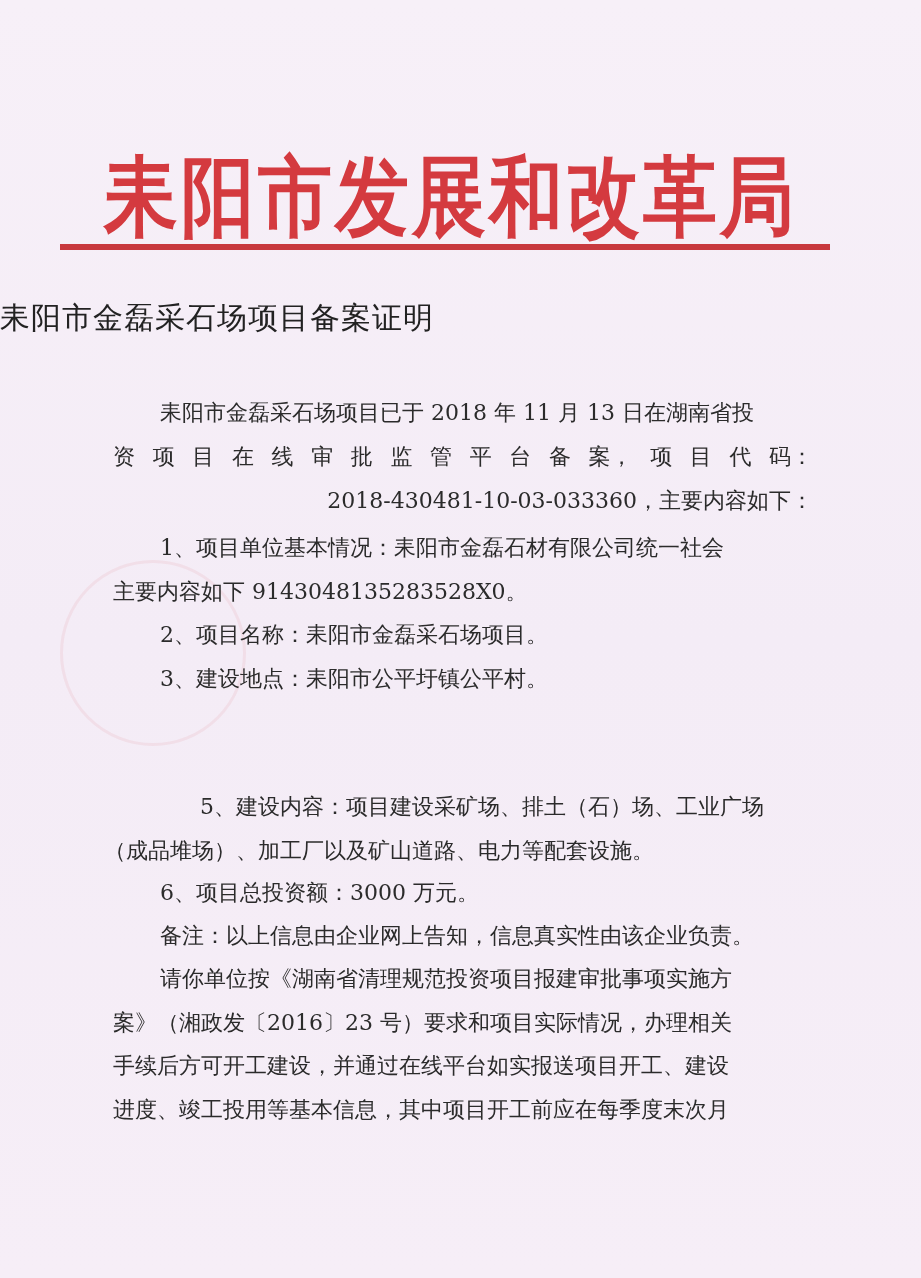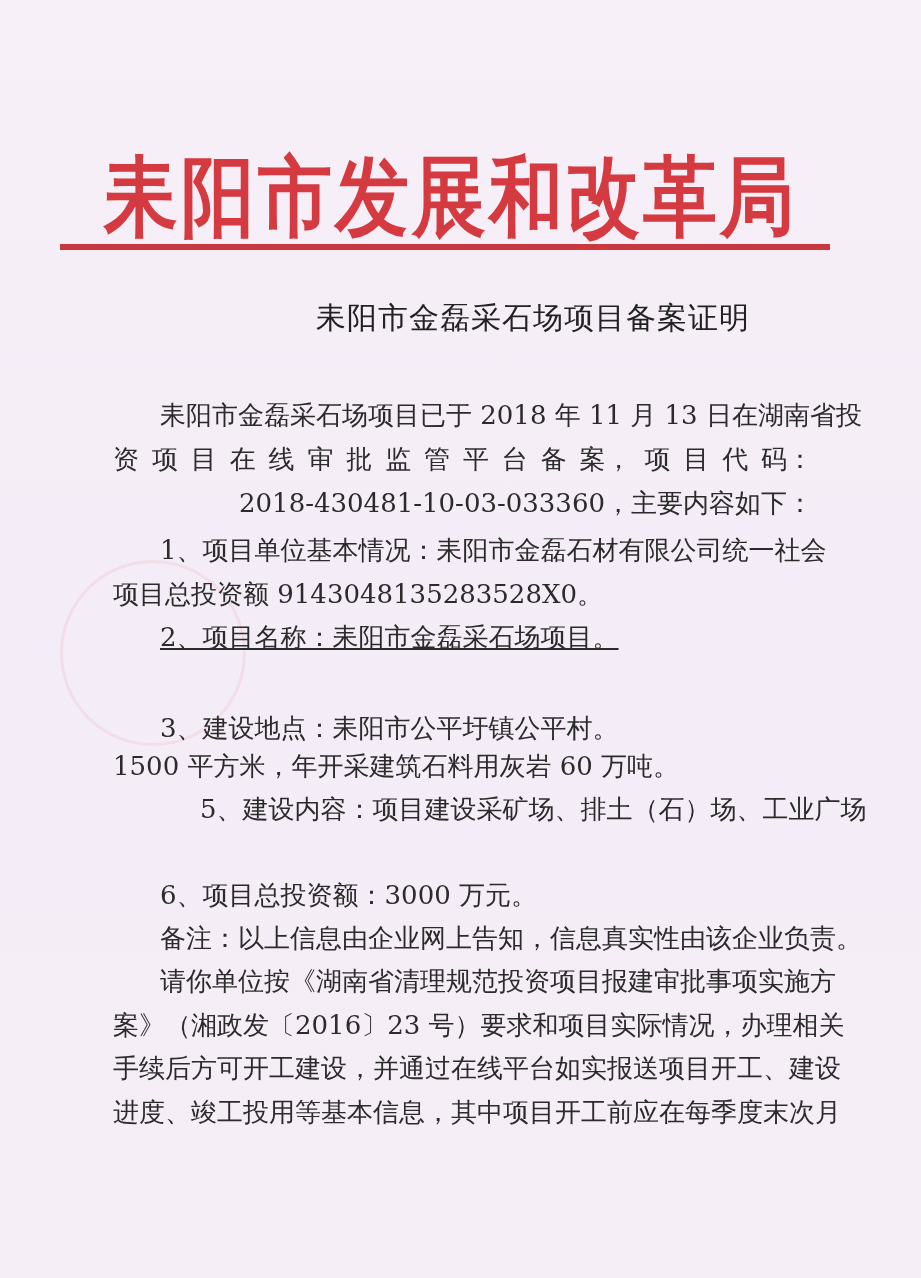--- a/index.html
+++ b/index.html
@@ -22,26 +22,26 @@
     transform: scaleY(1.18); transform-origin: top left;
     letter-spacing: 0;
   }
   .header-title span { display: inline-block; }
   .red-rule {
     position: absolute; left: 60px; top: 244px; width: 770px; height: 6px;
     background: #c8383e;
   }
   .doc-title {
     position: absolute; left: 0; width: 750px; top: 298px;
-    text-align: right; font-size: 30px; color: #222;
+    text-align: left; font-size: 30px; color: #222;
     letter-spacing: 1px;
   }
   .para {
     position: absolute; left: 113px; width: 700px;
-    font-size: 26px; color: #2b2b2b; white-space: nowrap;
+    font-size: 22px; color: #2b2b2b; white-space: nowrap;
     font-family: "DejaVu Serif", serif;
   }
   .justified { display: flex; justify-content: space-between; width: 700px; }
   .stamp {
     position: absolute; left: 60px; top: 560px; width: 180px; height: 180px;
     border-radius: 50%;
     border: 3px solid rgba(220,120,130,0.12);
   }
 </style>
 </head>
@@ -85,28 +85,28 @@
     <span>案，</span>
     <span>项</span>
     <span>目</span>
     <span>代</span>
     <span>码：</span>
   </div>
 
   <div class="para" style="top:486px;text-align:right;">2018-430481-10-03-033360，主要内容如下：</div>
 
   <div class="para" style="left:160px; top:533px;">1、项目单位基本情况：耒阳市金磊石材有限公司统一社会</div>
-  <div class="para" style="top:577px;">项目总投资额 9143048135283528X0。</div>
+  <div class="para" style="top:577px;">主要内容如下 9143048135283528X0。</div>
 
-  <div class="para" style="left:160px; top:620px;text-decoration:underline;">2、项目名称：耒阳市金磊采石场项目。</div>
-  <div class="para" style="left:160px; top:664px;margin-top:47px;">3、建设地点：耒阳市公平圩镇公平村。</div>
+  <div class="para" style="left:160px; top:620px;">2、项目名称：耒阳市金磊采石场项目。</div>
+  <div class="para" style="left:160px; top:664px;">3、建设地点：耒阳市公平圩镇公平村。</div>
 
-  <div class="para" style="top:749px;">1500 平方米，年开采建筑石料用灰岩 60 万吨。</div>
 
   <div class="para" style="left:160px; top:792px;margin-left:40px;">5、建设内容：项目建设采矿场、排土（石）场、工业广场</div>
+  <div class="para" style="left:104px; top:836px;">（成品堆场）、加工厂以及矿山道路、电力等配套设施。</div>
 
   <div class="para" style="left:160px; top:878px;">6、项目总投资额：3000 万元。</div>
   <div class="para" style="left:160px; top:921px;">备注：以上信息由企业网上告知，信息真实性由该企业负责。</div>
 
   <div class="para" style="left:160px; top:964px;">请你单位按《湖南省清理规范投资项目报建审批事项实施方</div>
   <div class="para" style="top:1008px;">案》（湘政发〔2016〕23 号）要求和项目实际情况，办理相关</div>
   <div class="para" style="top:1051px;">手续后方可开工建设，并通过在线平台如实报送项目开工、建设</div>
   <div class="para" style="top:1095px;">进度、竣工投用等基本信息，其中项目开工前应在每季度末次月</div>
 </div>
 

